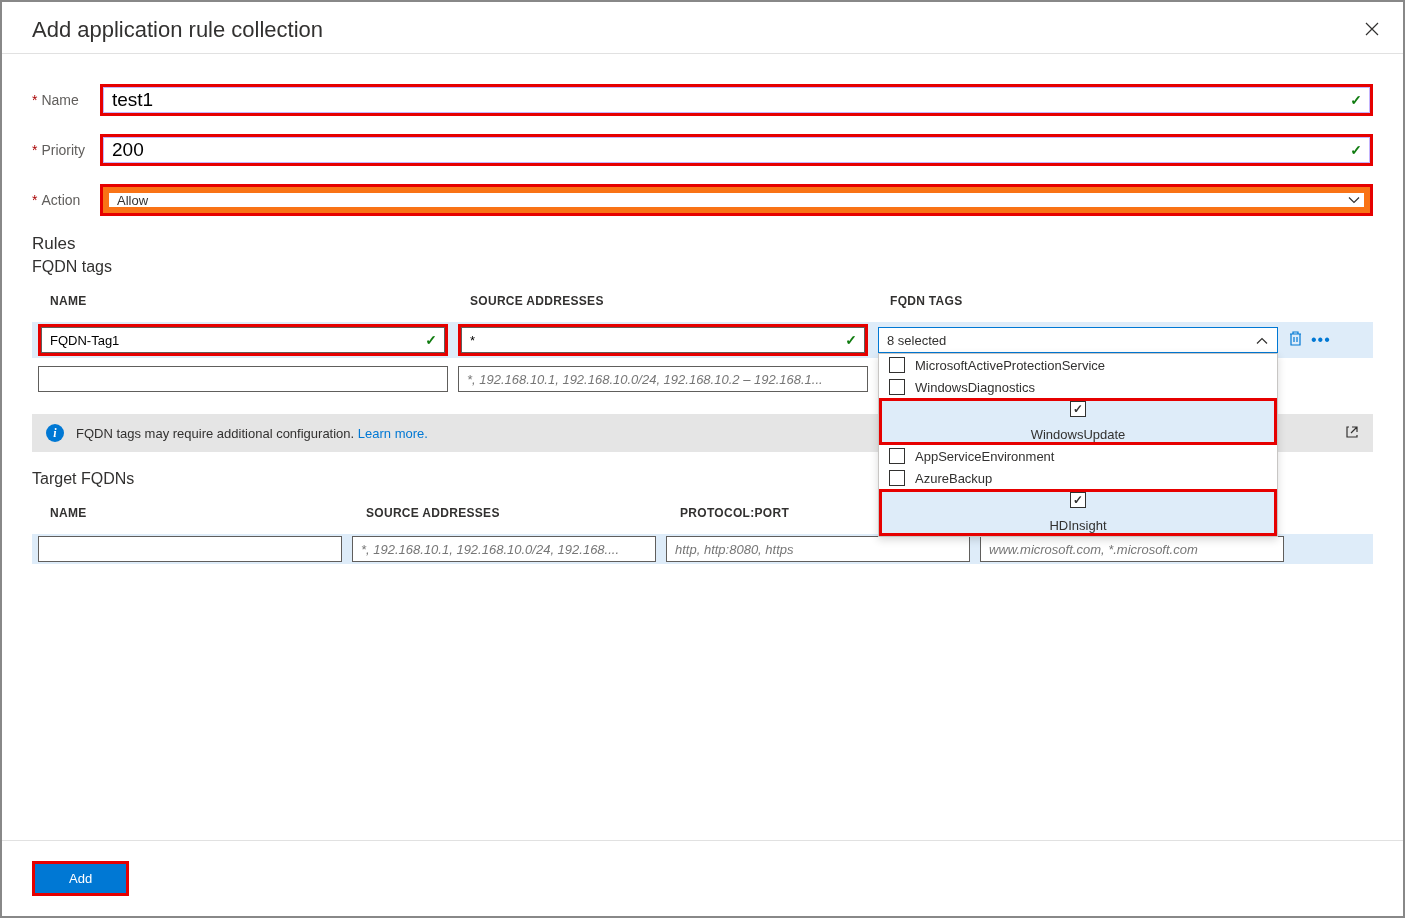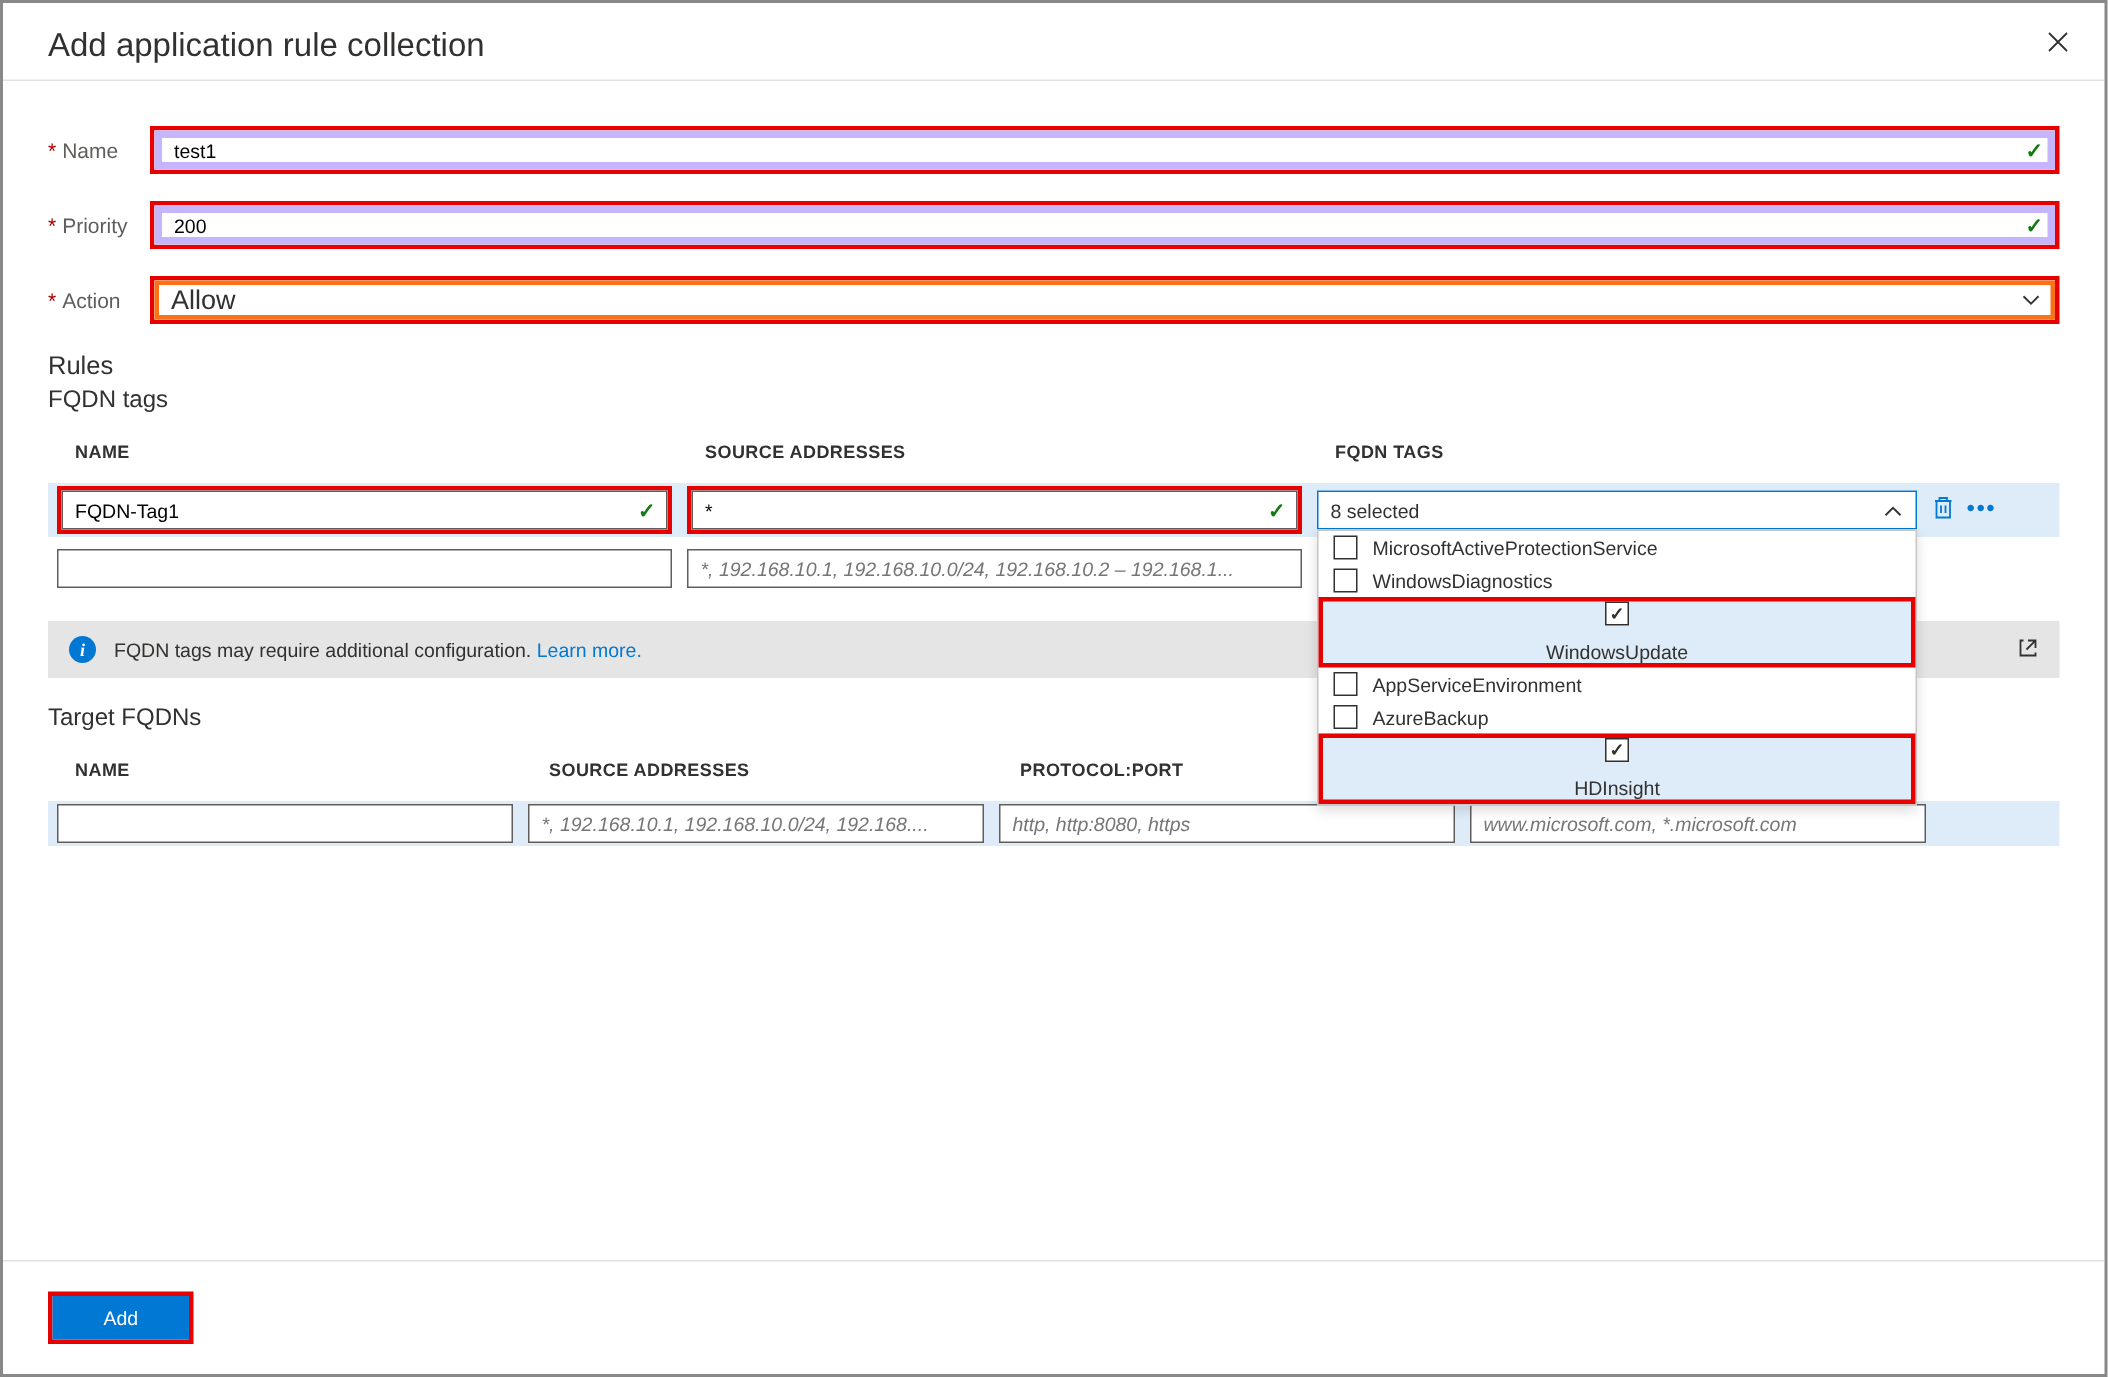--- a/index.html
+++ b/index.html
@@ -61,30 +61,30 @@
     }
     .form-input-wrapper {
       flex: 1;
       position: relative;
       border: 3px solid #e60000;
     }
     .form-input {
       width: 100%;
       height: 26px;
       padding: 0 30px 0 8px;
-      font-size: 13px;
-      border: 5px solid #c4b5fd;
+      font-size: 19px;
+      border: 1px solid #c4b5fd;
       outline: none;
     }
     .form-select {
       width: 100%;
       height: 26px;
       padding: 0 30px 0 8px;
-      font-size: 18px;
-      border: 3px solid #f97316;
+      font-size: 13px;
+      border: 6px solid #f97316;
       outline: none;
       background: #fff;
       appearance: none;
       cursor: pointer;
     }
     .check-icon {
       position: absolute;
       right: 8px;
       top: 50%;
       transform: translateY(-50%);

